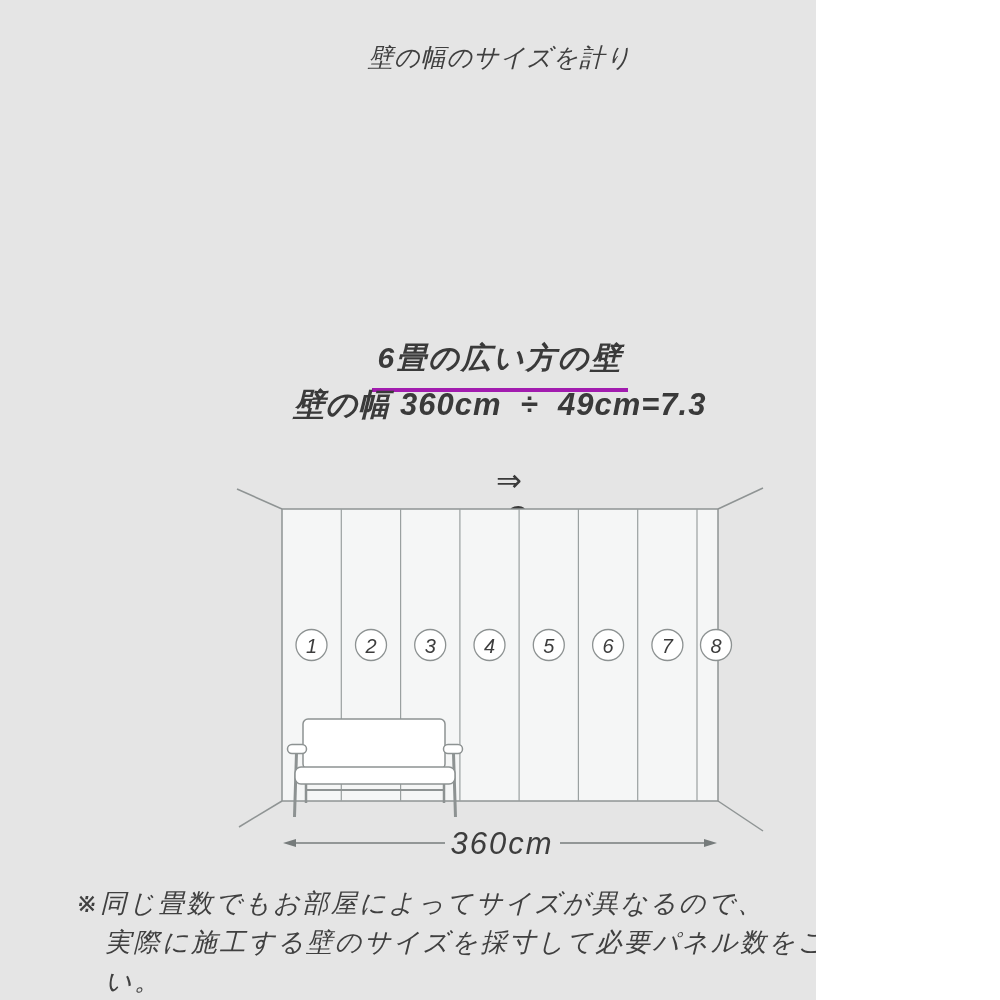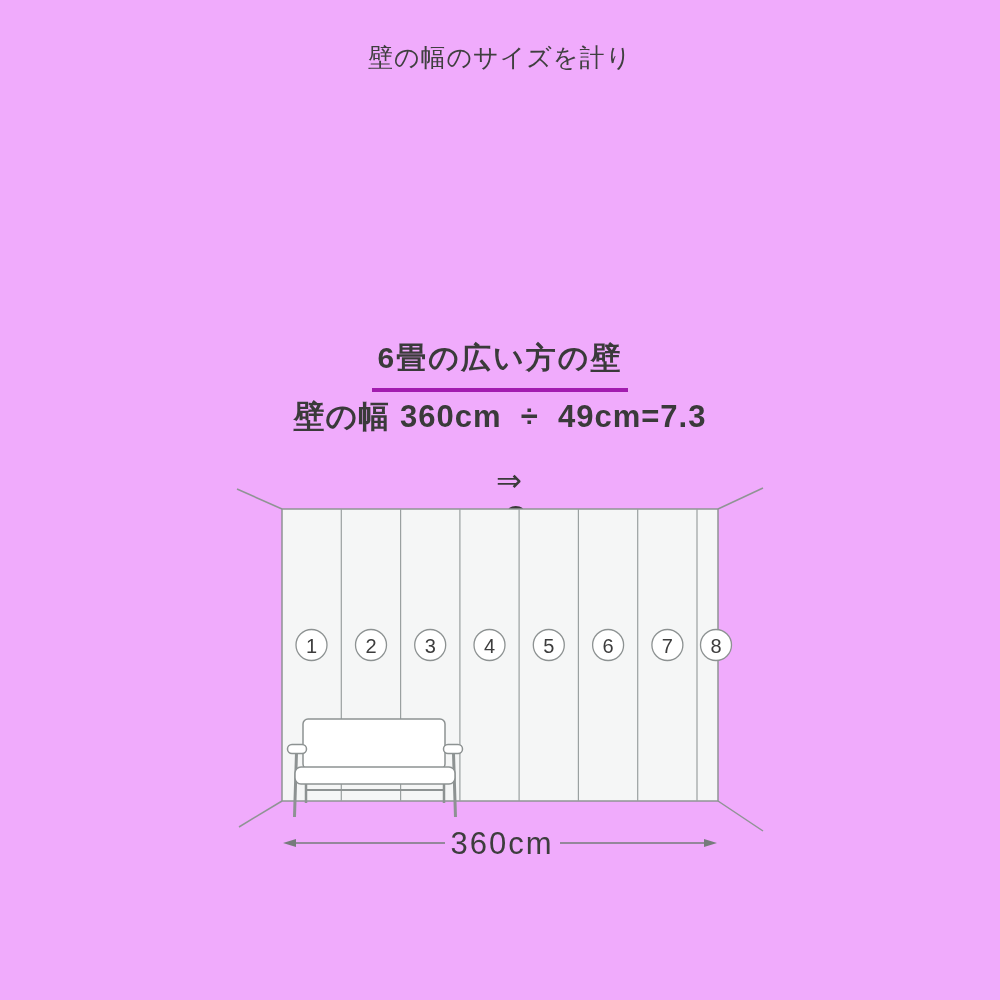--- a/index.html
+++ b/index.html
@@ -1,22 +1,23 @@
 <!DOCTYPE html>
 <html><head>
 <meta charset="utf-8">
 <style>
   html,body{margin:0;padding:0;background:#ffffff;}
   .page{
     position:relative;
-    width:1000px;height:1000px;
-    background:#f0abfc;
+    width:816px;height:1000px;
+    background:#e5e5e5;
     font-family:"Liberation Sans","DejaVu Sans",sans-serif;
     color:#3f3f3f;
     overflow:hidden;
+    font-style:italic;
   }
   
   .intro{
     position:absolute;top:36px;left:0;width:1000px;
     text-align:center;font-size:25px;line-height:43px;
     letter-spacing:1px;color:#3f3f3f;
   }
   
   .formula-box{
     position:absolute;left:103px;top:189px;width:794px;height:111px;
@@ -34,21 +35,21 @@
   
   .example-title-wrap{
     position:absolute;top:338px;left:0;width:1000px;text-align:center;
   }
   .example-title{
     display:inline-block;font-size:30px;font-weight:700;
     letter-spacing:2px;color:#3a3a3a;
     border-bottom:4px solid #a21caf;padding:0 6px 9px 6px;
   }
   .example-calc{
-    position:absolute;top:396px;left:0;width:1000px;text-align:center;
+    position:absolute;top:384px;left:0;width:1000px;text-align:center;
     font-size:31px;font-weight:700;letter-spacing:1px;color:#3a3a3a;
     white-space:pre;
   }
   .example-result{
     position:absolute;top:444px;left:0;width:1000px;text-align:center;
     color:#3a3a3a;white-space:pre;
   }
   .example-result .r-arrow{font-size:31px;font-weight:400;}
   .example-result .r-count{font-size:37px;font-weight:700;margin-left:14px;}
   .example-result .r-unit{font-size:31px;font-weight:700;margin-left:6px;letter-spacing:1px;}
@@ -152,14 +153,18 @@
 
     <g>
       <line x1="288" y1="363" x2="445" y2="363" stroke="#767b7b" stroke-width="1.5"></line>
       <line x1="560" y1="363" x2="712" y2="363" stroke="#767b7b" stroke-width="1.5"></line>
       <polygon points="283,363 296,359 296,367" fill="#767b7b"></polygon>
       <polygon points="717,363 704,359 704,367" fill="#767b7b"></polygon>
       <text x="502" y="374" text-anchor="middle" font-family="Liberation Sans, DejaVu Sans, sans-serif" font-size="31" font-weight="500" letter-spacing="2" fill="#3d3d3d">360cm</text>
     </g>
   </svg>
 
+  <div class="footnote">
+    <div class="fn1">※同じ畳数でもお部屋によってサイズが異なるので、</div>
+    <div class="fn2">実際に施工する壁のサイズを採寸して必要パネル数をご確認ください。</div>
+  </div>
 
 </div>
 
 </body></html>

